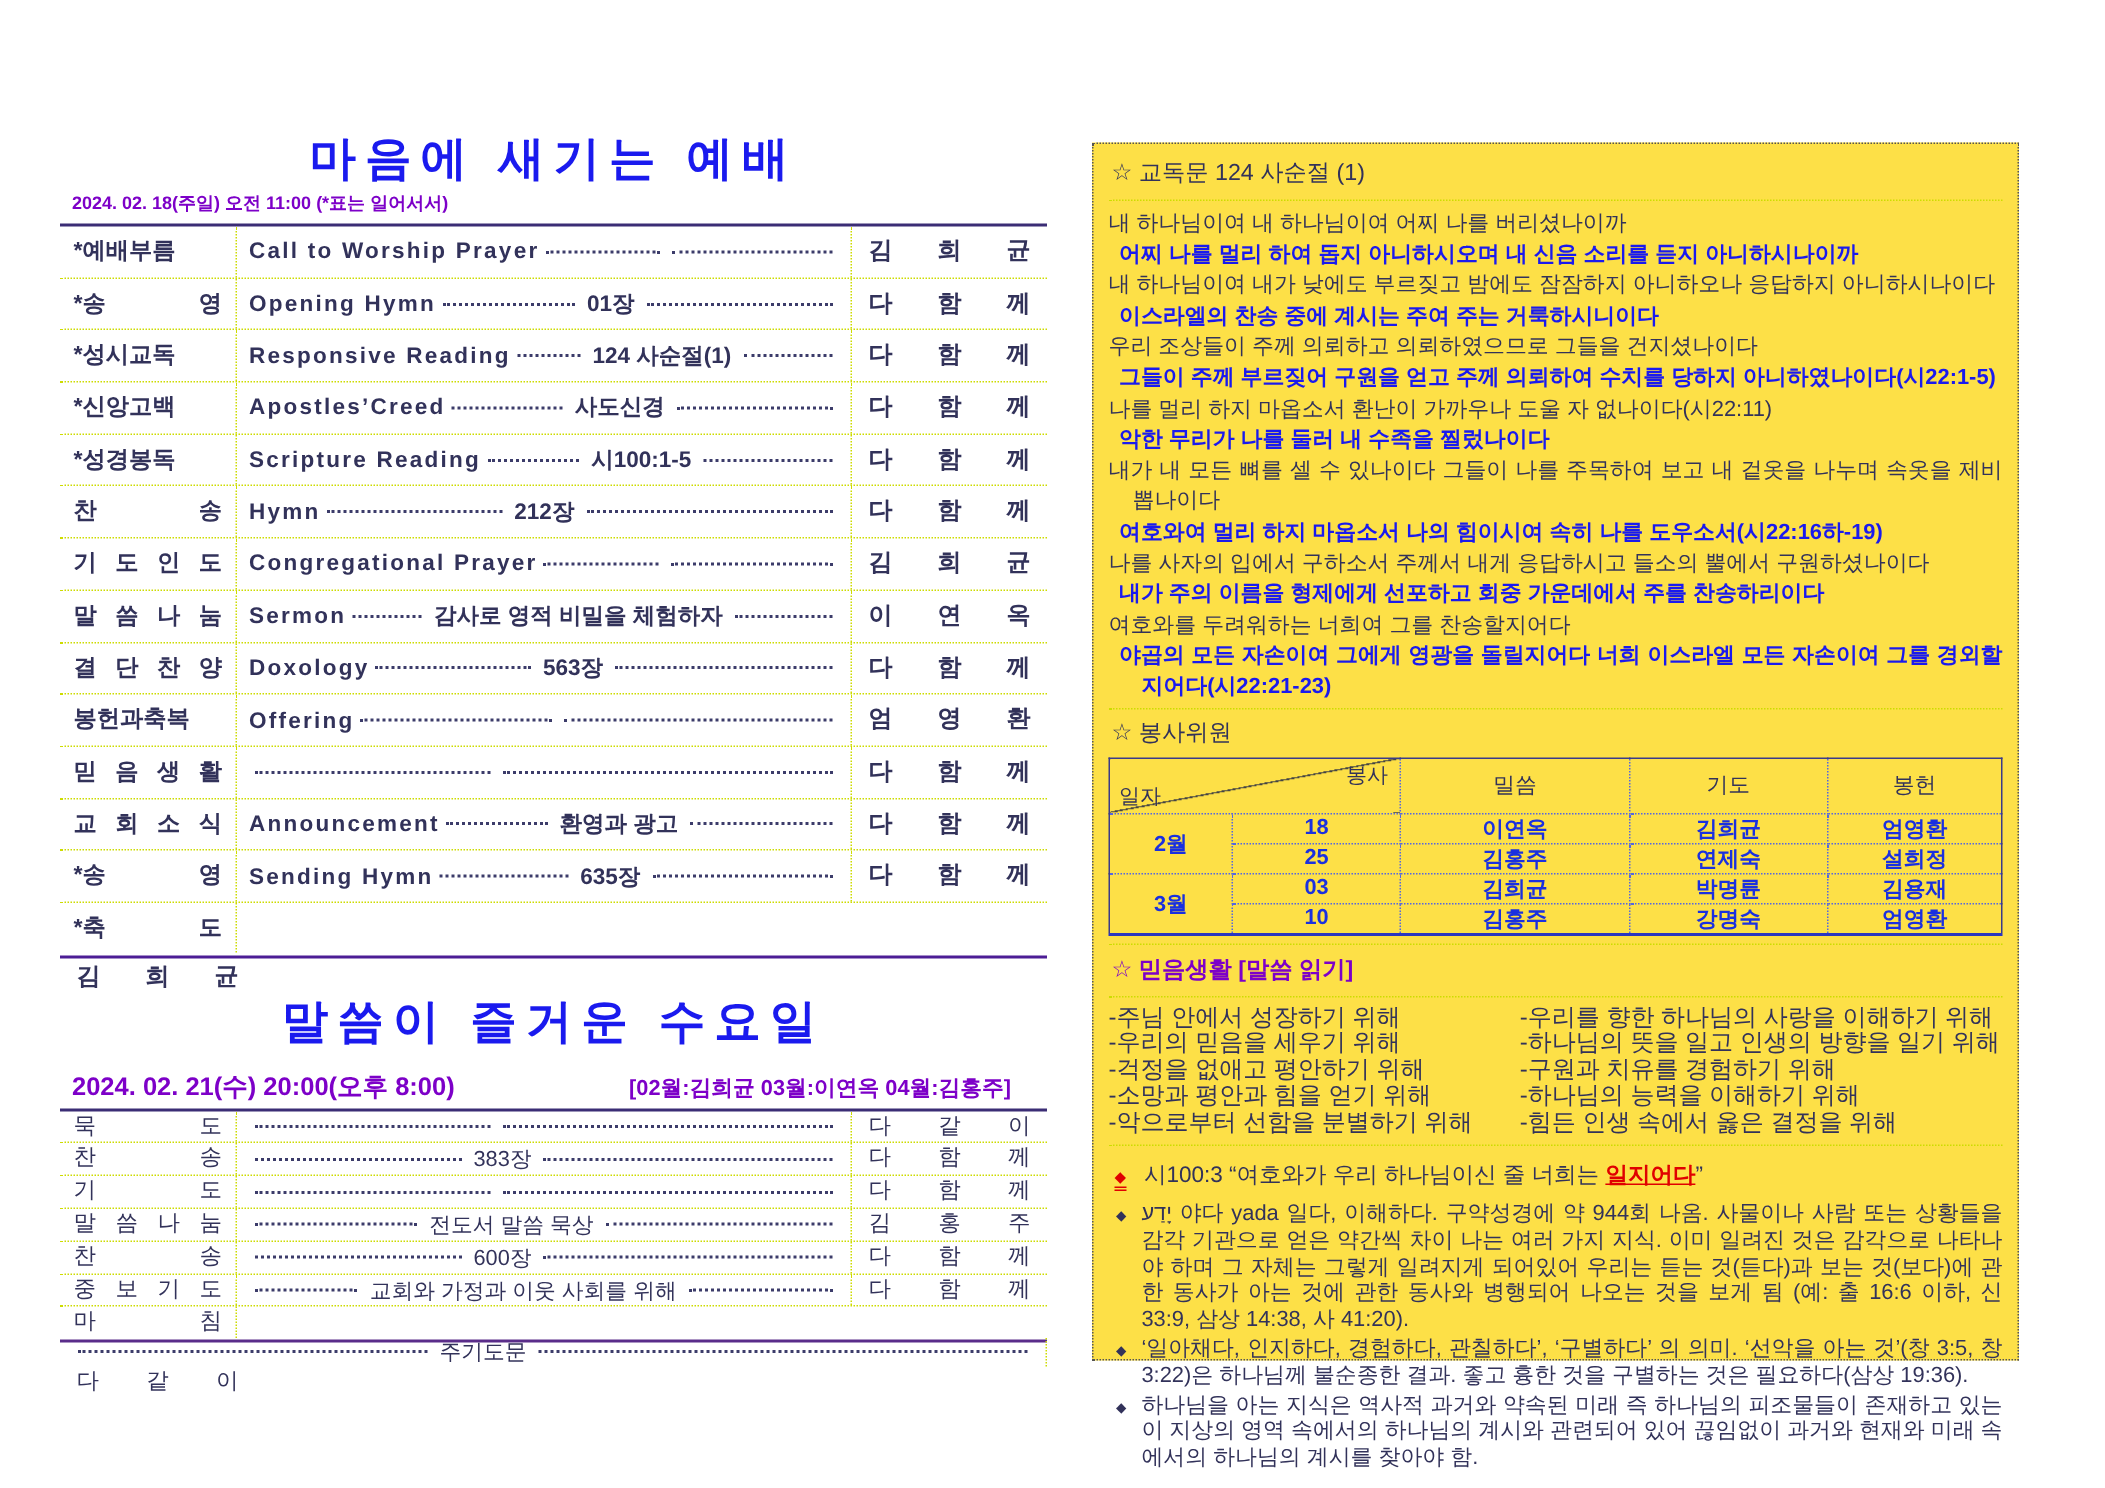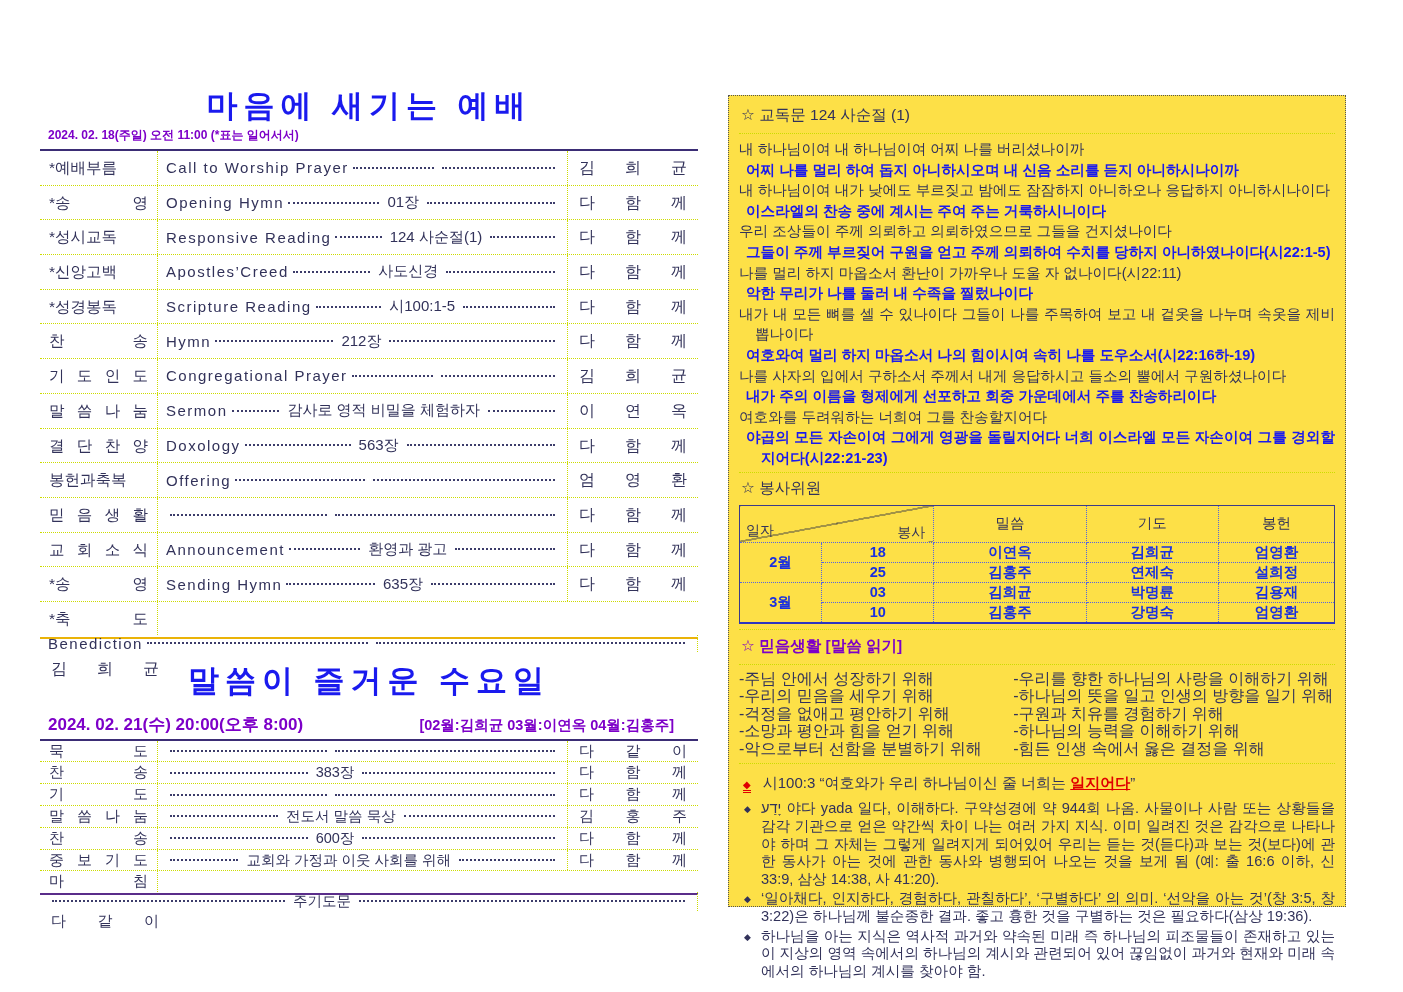--- a/index.html
+++ b/index.html
@@ -15,21 +15,21 @@
     width:1403px;height:992px;background:#ffffff;position:relative;overflow:hidden;
     font-family:"Liberation Sans","DejaVu Sans",sans-serif;color:var(--navy);
   }
   
   .col-left{position:absolute;left:40px;top:88px;width:658px;}
   .w-title{
     text-align:center;color:var(--blue);font-weight:bold;font-size:31px;
     letter-spacing:6px;line-height:36px;
   }
   .w-date{color:var(--purple);font-weight:bold;font-size:12px;margin:3px 0 5px 8px;}
-  .order-table{border-top:2px solid #3b2d75;border-bottom:2px solid #eab308;}
+  .order-table{border-top:2px solid #3b2d75;border-bottom:2px solid #4c1d95;font-weight:bold;}
   .order-row{display:flex;height:34.7px;border-bottom:1.5px dotted var(--grid);}
   .order-row:last-child{border-bottom:none;flex-direction:column;}
   .order-lbl{
     width:118px;padding:0 9px;border-right:1.5px dotted var(--grid);
     font-size:15.5px;line-height:33px;text-align:justify;
     -moz-text-align-last:justify;text-align-last:justify;white-space:pre;
   }
   .order-cnt{flex:1;display:flex;align-items:center;padding:0 8px;border-right:1.5px dotted var(--grid);min-width:0;}
   .order-en{font-size:15px;letter-spacing:1.5px;white-space:nowrap;}
   .order-mid{font-size:15px;white-space:nowrap;padding:0 4px;}
@@ -69,21 +69,21 @@
   
   .vol-table{width:100%;border-collapse:collapse;table-layout:fixed;margin:3px 0 5px;
     border:1.5px solid #3b3b8a;border-bottom:2.5px solid #2b36c0;}
   .vol-table td{border:1.5px dotted var(--tblblue);text-align:center;font-size:14.5px;color:var(--navy);height:19.5px;}
   .vol-table tr.vh td{height:37px;font-weight:normal;color:var(--navy);}
   .vol-table td.vname,.vol-table td.vdate,.vol-table td.vmonth{font-weight:bold;color:#1a30e0;}
   td.diag{
     position:relative;
     background-image:linear-gradient(to bottom right,transparent 49.3%,#444 49.3%,#444 50.7%,transparent 50.7%);
   }
-  .diag-top{position:absolute;top:18px;right:8px;font-size:14px;}
+  .diag-top{position:absolute;top:2px;right:8px;font-size:14px;}
   .diag-bottom{position:absolute;bottom:2px;left:6px;font-size:14px;}
   
   .faith-grid{display:flex;margin:3px 0 6px;}
   .f-col1{width:46%;}
   .f-col2{flex:1;}
   .f-item{font-size:16px;line-height:17.6px;color:var(--navy);white-space:nowrap;}
   
   .notes{border-top:1.5px dotted var(--grid);padding-top:10px;margin-top:2px;}
   .verse-line{font-size:15px;color:var(--navy);margin-bottom:7px;display:flex;align-items:baseline;}
   .red-mark{color:var(--red);font-size:10px;border-bottom:3px double var(--red);margin:0 12px 0 4px;line-height:10px;}
@@ -237,26 +237,20 @@
       <span class="order-en">Sending Hymn</span>
       <span class="leader"></span>
       <span class="order-mid">635장</span>
       <span class="leader l2"></span>
     </div>
     <div class="order-nm">다 함 께</div>
   </div>
 
   <div class="order-row">
     <div class="order-lbl">*축 도</div>
-    <div class="order-cnt">
-      <span class="order-en">Benediction</span>
-      <span class="leader"></span>
-
-      <span class="leader l2"></span>
-    </div>
     <div class="order-nm">김 희 균</div>
   </div>
 </div>
 
   <div class="w-title wed-title">말씀이 즐거운 수요일</div>
   <div class="wed-dateline">
     <span class="wed-date">2024. 02. 21(수) 20:00(오후 8:00)</span>
     <span class="wed-leaders">[02월:김희균 03월:이연옥 04월:김홍주]</span>
   </div>
   <div class="wed-table" id="wednesday-table">

